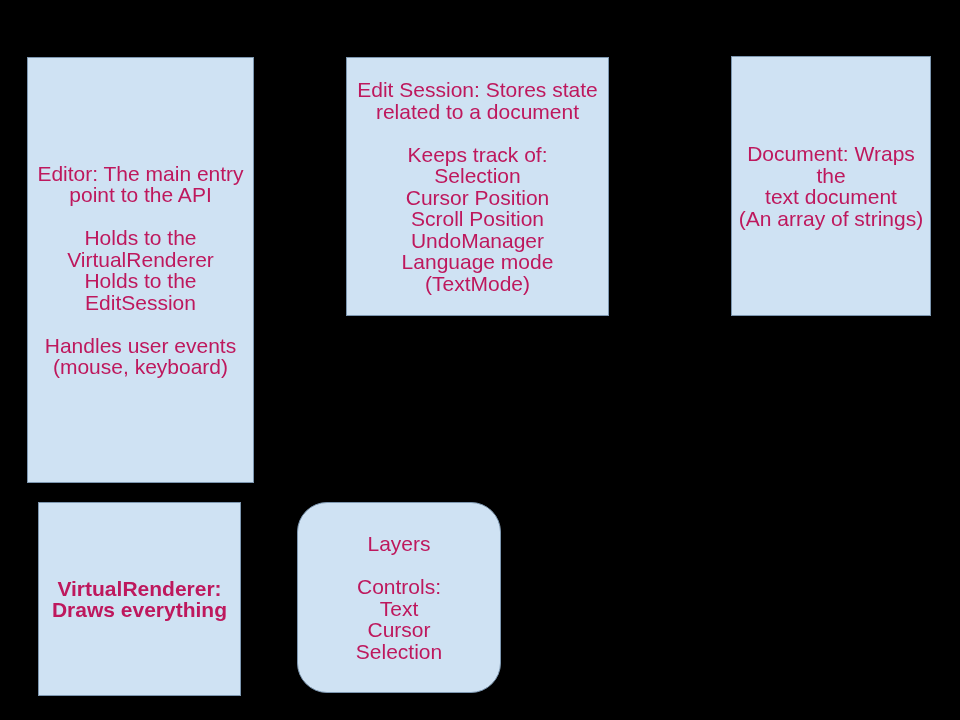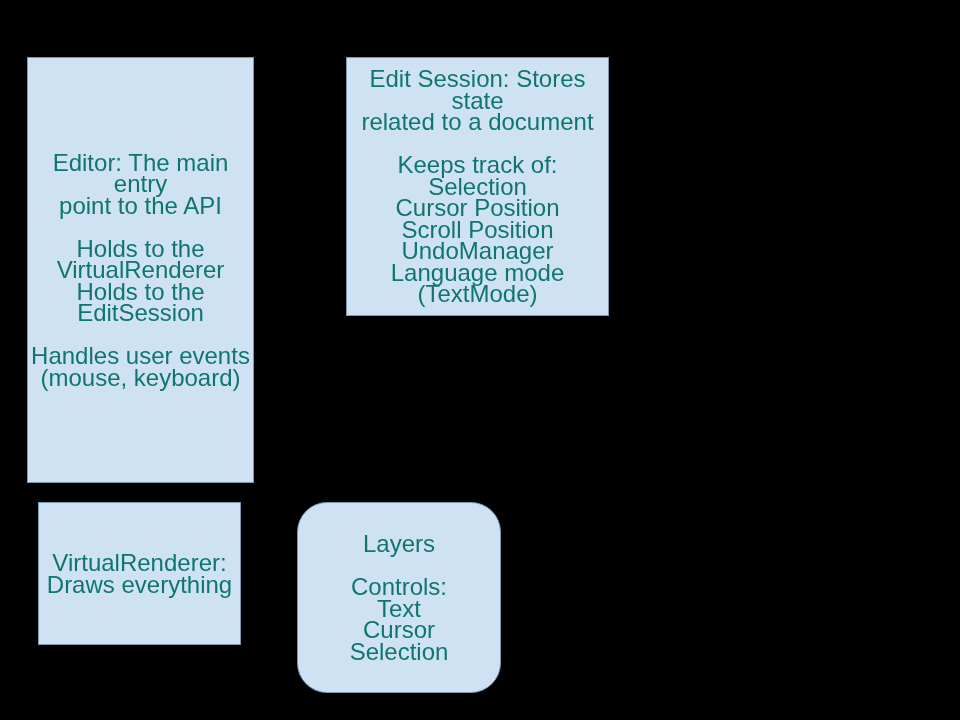--- a/index.html
+++ b/index.html
@@ -23,32 +23,32 @@
     position: absolute;
     background: #cfe2f3;
     border: 1px solid #7d97b0;
     box-sizing: border-box;
     display: flex;
     align-items: center;
     justify-content: center;
     text-align: center;
   }
   .box-text {
-    color: #0f766e;
-    font-size: 24px;
+    color: #be185d;
+    font-size: 21px;
     line-height: 21.5px;
     white-space: pre-line;
     width: 100%;
   }
   
   .box-editor            { left: 27px;  top: 57px;  width: 227px; height: 426px; justify-content: center; }
   .box-edit-session      { left: 346px; top: 57px;  width: 263px; height: 259px; }
   .box-document          { left: 731px; top: 56px;  width: 200px; height: 260px; }
   .box-textmode          { left: 729px; top: 365px; width: 202px; height: 193px; }
-  .box-virtual-renderer  { left: 38px;  top: 502px; width: 203px; height: 143px; }
+  .box-virtual-renderer  { left: 38px;  top: 502px; width: 203px; height: 194px; font-weight: bold; }
   .box-layers            { left: 297px; top: 502px; width: 204px; height: 191px; border-radius: 30px; }
 </style>
 </head>
 <body>
 
 <div class="canvas">
 
   <div class="box box-editor">
     <div class="box-text">Editor: The main entry
 point to the API
@@ -66,20 +66,25 @@
 related to a document
 
 Keeps track of:
 Selection
 Cursor Position
 Scroll Position
 UndoManager
 Language mode (TextMode)</div>
   </div>
 
+  <div class="box box-document">
+    <div class="box-text">Document: Wraps the
+text document
+(An array of strings)</div>
+  </div>
 
 
   <div class="box box-virtual-renderer">
     <div class="box-text">VirtualRenderer:
 Draws everything</div>
   </div>
 
   <div class="box box-layers">
     <div class="box-text">Layers
 

